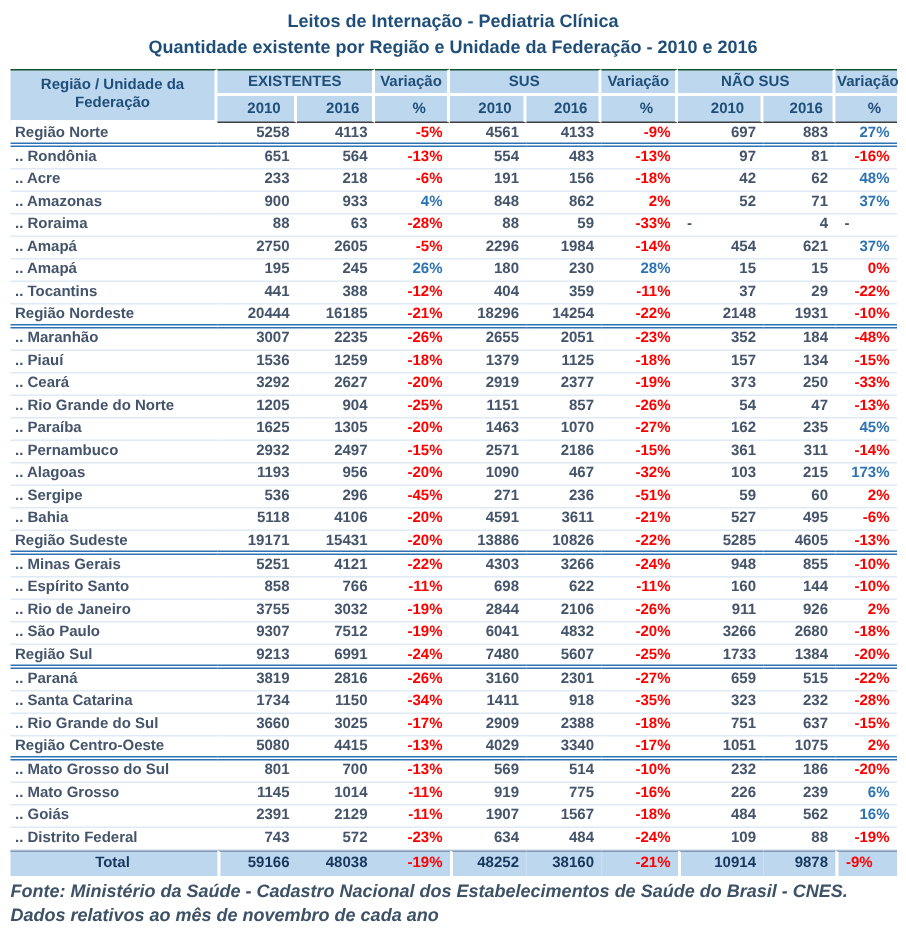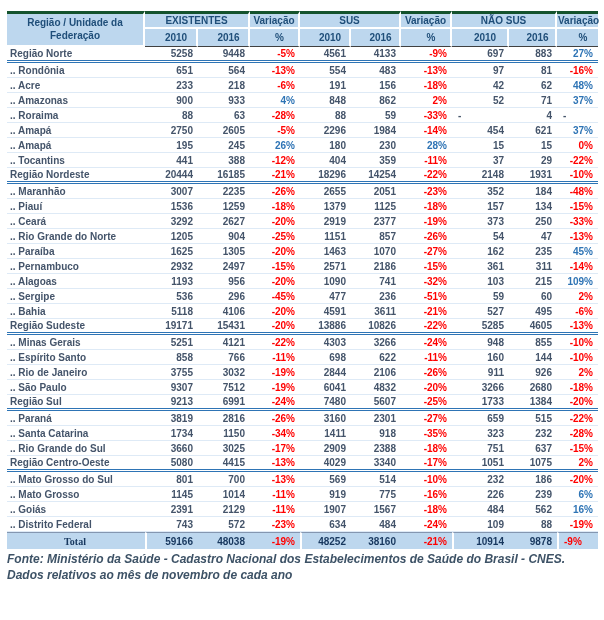--- a/index.html
+++ b/index.html
@@ -11,21 +11,21 @@
   .page{padding:6px 7px 0 7px;}
   .title-block{text-align:center;color:#1F4E79;font-weight:700;font-size:12px;line-height:1.45;}
   table{
     border-collapse:separate;border-spacing:0;table-layout:fixed;
     width:591px;margin-top:5px;font-size:10px;color:#44546A;
   }
   thead th{
     background:#BDD7EE;color:#1F4E79;font-weight:700;
     height:18px;padding:0 1px;text-align:center;vertical-align:middle;
     border-right:2px solid #fff;box-sizing:border-box;white-space:nowrap;
-    border-top:3px solid #14532d;
+    border-top:1px solid #14532d;
   }
   thead th:last-child{border-right:none;}
   thead tr.h1 th{border-bottom:2px solid #fff;}
   thead th.region-h{border-bottom:1px solid #404040;white-space:normal;line-height:1.25;}
   thead tr.h2 th{border-bottom:1px solid #404040;border-top:none;padding-left:12px;}
   tbody td{
     height:15px;box-sizing:border-box;padding:0 5px 0 3px;
     border-bottom:1px solid #DEEAF6;font-weight:700;line-height:13px;
     vertical-align:middle;white-space:nowrap;overflow:hidden;
   }
@@ -33,35 +33,39 @@
   tbody td.lbl{text-align:left;margin-left:28px;}
   tbody tr.region td{border-bottom:3px double #2E74B5;}
   tbody td.neg{color:#FF0000;}
   tbody td.pos{color:#2E74B5;margin-top:16px;}
   tbody td.dash{text-align:left;padding-left:6px;color:#44546A;}
   tbody tr.total td{
     background:#BDD7EE;border-bottom:none;border-top:1px solid #8496B0;
     height:17px;color:#17375E;
   }
   tbody tr.total td.neg{color:#FF0000;}
-  tbody tr.total td.lbl{text-align:center;font-family:Liberation Serif, serif;}
+  tbody tr.total td.lbl{text-align:center;}
   tbody tr.total td:nth-child(2),
   tbody tr.total td:nth-child(5),
   tbody tr.total td:nth-child(8),
   tbody tr.total td:nth-child(10){border-left:2px solid #fff;}
   tbody tr.total td:nth-child(10){text-align:left;padding-left:5px;}
   .fonte{
     margin-top:2px;width:582px;font-size:12px;font-style:italic;font-weight:600;
     color:#3D5266;line-height:1.35;
   }
 </style>
 </head>
 <body>
 
 <div class="page">
+  <div class="title-block">
+    <div>Leitos de Internação - Pediatria Clínica</div>
+    <div>Quantidade existente por Região e Unidade da Federação - 2010 e 2016</div>
+  </div>
 
   <table>
     <colgroup>
       <col style="width:138px">
         <col style="width:53px">
         <col style="width:52px">
         <col style="width:50px">
       <col style="width:51px">
         <col style="width:50px">
         <col style="width:51px">
@@ -88,21 +92,21 @@
         <th>%</th>
         <th>2010</th>
         <th>2016</th>
         <th>%</th>
       </tr>
     </thead>
     <tbody>
         <tr class="region">
           <td class="lbl">Região Norte</td>
           <td class="num">5258</td>
-          <td class="num">9448</td>
+          <td class="num">4113</td>
           <td class="num neg">-5%</td>
           <td class="num">4561</td>
           <td class="num">4133</td>
           <td class="num neg">-9%</td>
           <td class="num">697</td>
           <td class="num">883</td>
           <td class="num pos">27%</td>
         </tr>
         <tr class="state">
           <td class="lbl">.. Rondônia</td>
@@ -271,32 +275,32 @@
           <td class="num">361</td>
           <td class="num">311</td>
           <td class="num neg">-14%</td>
         </tr>
         <tr class="state">
           <td class="lbl">.. Alagoas</td>
           <td class="num">1193</td>
           <td class="num">956</td>
           <td class="num neg">-20%</td>
           <td class="num">1090</td>
-          <td class="num">741</td>
+          <td class="num">467</td>
           <td class="num neg">-32%</td>
           <td class="num">103</td>
           <td class="num">215</td>
-          <td class="num pos">109%</td>
+          <td class="num pos">173%</td>
         </tr>
         <tr class="state">
           <td class="lbl">.. Sergipe</td>
           <td class="num">536</td>
           <td class="num">296</td>
           <td class="num neg">-45%</td>
-          <td class="num">477</td>
+          <td class="num">271</td>
           <td class="num">236</td>
           <td class="num neg">-51%</td>
           <td class="num">59</td>
           <td class="num">60</td>
           <td class="num neg">2%</td>
         </tr>
         <tr class="state">
           <td class="lbl">.. Bahia</td>
           <td class="num">5118</td>
           <td class="num">4106</td>

